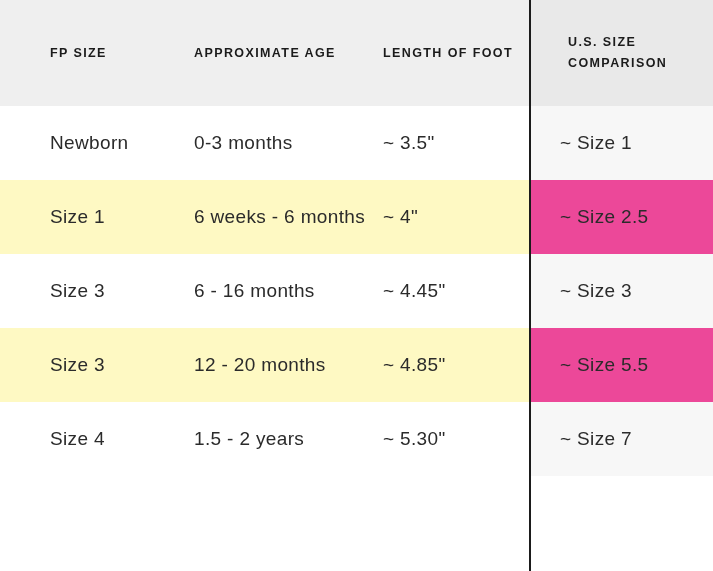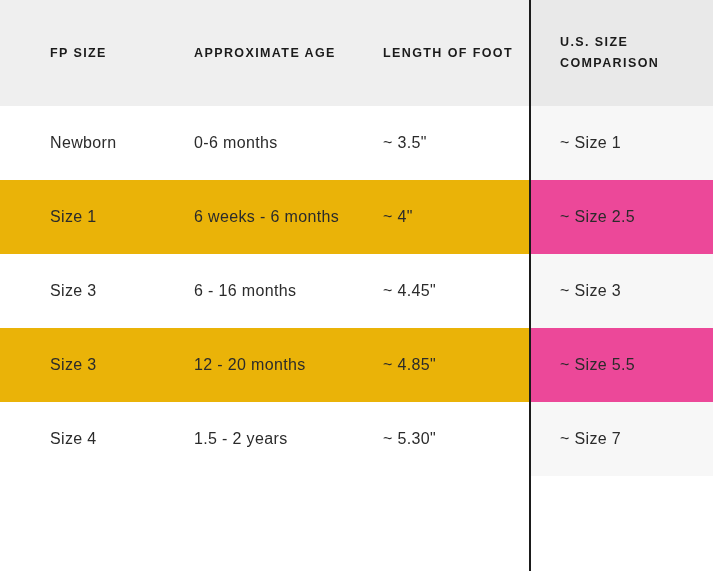--- a/index.html
+++ b/index.html
@@ -42,39 +42,39 @@
     font-weight: bold;
     letter-spacing: 1.4px;
     text-transform: uppercase;
     color: #1b1b1b;
     padding: 0 0 0 50px;
     box-sizing: border-box;
     line-height: 1.65;
   }
   thead th.h-1 { padding-left: 31px; }
   thead th.h-2 { padding-left: 26px; }
-  thead th.h-3 { padding-left: 31px; }
+  thead th.h-3 { padding-left: 39px; }
 
   tbody td {
     height: 74px;
-    font-size: 16px;
+    font-size: 19px;
     font-weight: normal;
     letter-spacing: 0.35px;
     color: #2b2b2b;
     padding: 0 0 0 50px;
     box-sizing: border-box;
     vertical-align: middle;
     white-space: nowrap;
   }
   tbody td.c-1 { padding-left: 31px; }
   tbody td.c-2 { padding-left: 26px; }
   tbody td.c-3 { padding-left: 31px; }
 
   tbody tr.row-even td { background: #ffffff; }
-  tbody tr.row-odd td  { background: #eab308; }
+  tbody tr.row-odd td  { background: #fef9c3; }
 
   tbody tr td.c-3 { background: #f7f7f7; }
   tbody tr.row-odd td.c-3 { background: #ec4899; }
   thead th.h-3 { background: #e9e9e9; }
 
   .divider {
     position: absolute;
     top: 0;
     left: 529px;
     width: 2px;
@@ -99,21 +99,21 @@
       <tr>
         <th class="h-0">FP SIZE</th>
         <th class="h-1">APPROXIMATE AGE</th>
         <th class="h-2">LENGTH OF FOOT</th>
         <th class="h-3">U.S. SIZE COMPARISON</th>
       </tr>
     </thead>
     <tbody>
       <tr class="row-even">
         <td class="c-0">Newborn</td>
-        <td class="c-1">0-6 months</td>
+        <td class="c-1">0-3 months</td>
         <td class="c-2">~ 3.5"</td>
         <td class="c-3">~ Size 1</td>
       </tr>
       <tr class="row-odd">
         <td class="c-0">Size 1</td>
         <td class="c-1">6 weeks - 6 months</td>
         <td class="c-2">~ 4"</td>
         <td class="c-3">~ Size 2.5</td>
       </tr>
       <tr class="row-even">

